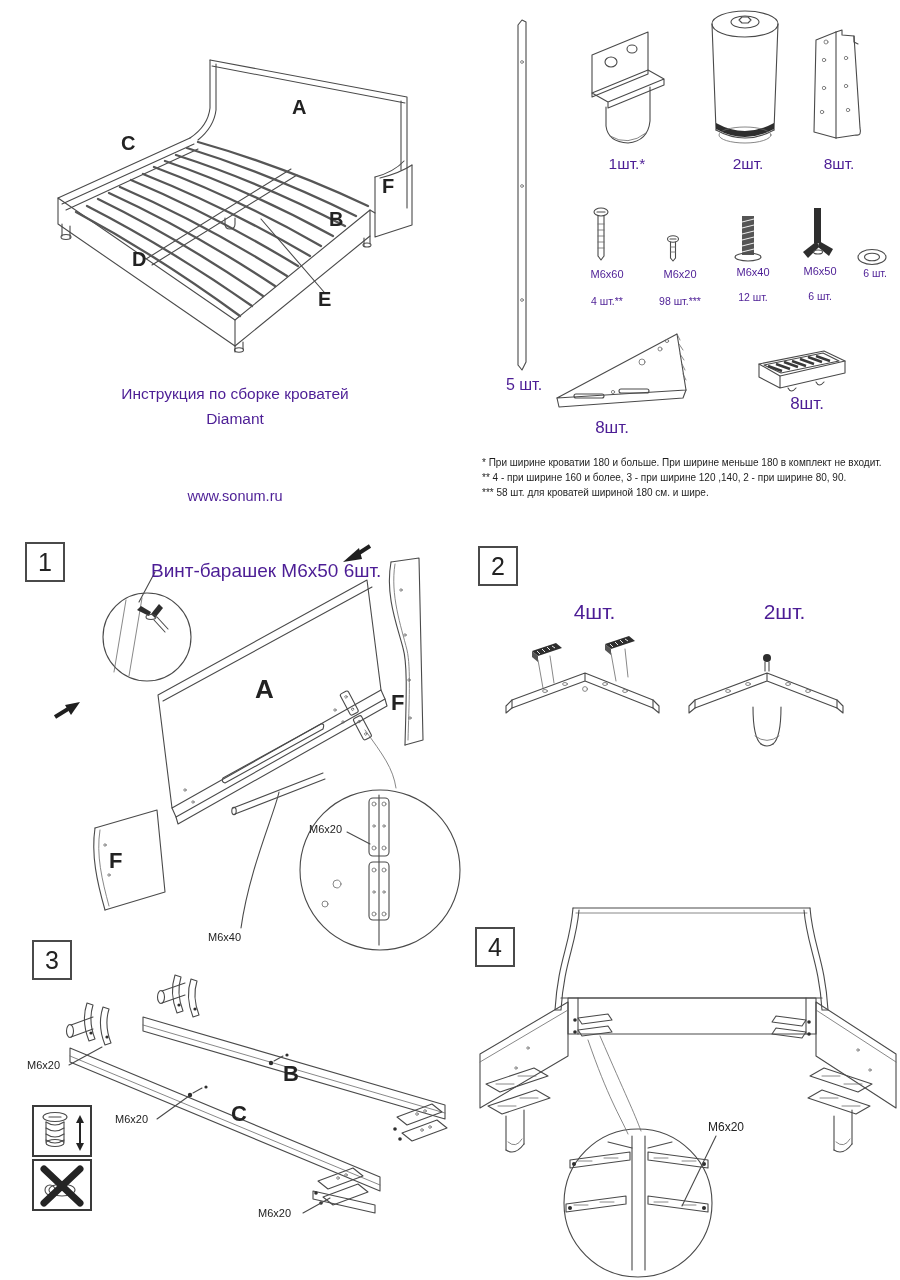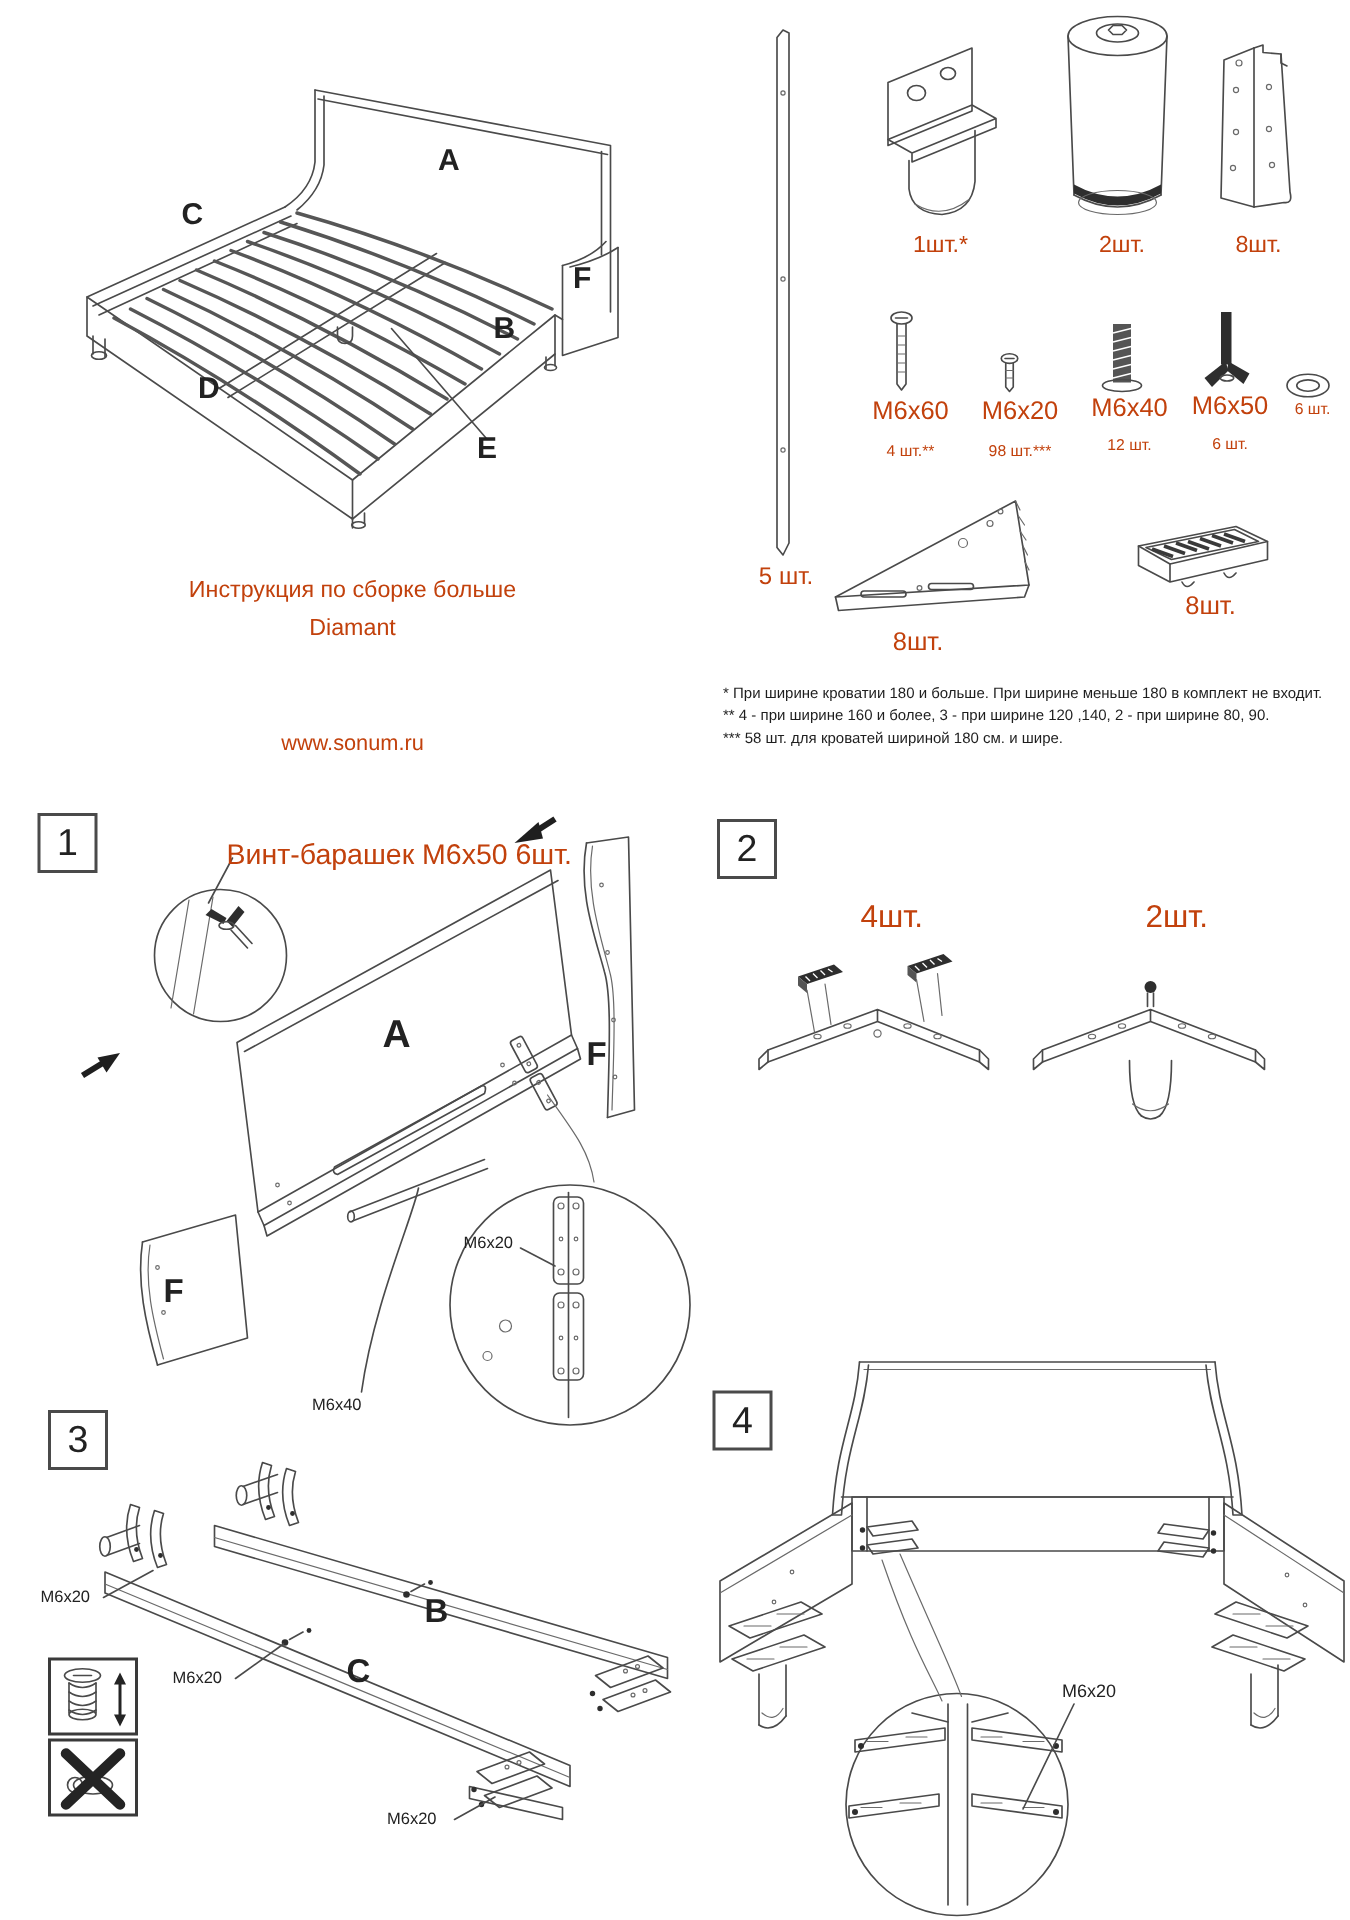--- a/index.html
+++ b/index.html
@@ -1,22 +1,22 @@
 <!DOCTYPE html>
 <html><head>
 <meta charset="utf-8">
 <style>
   html,body{margin:0;padding:0;background:#fff;}
   #sheet{position:relative;width:900px;height:1280px;background:#ffffff;overflow:hidden;
          font-family:"Liberation Sans","DejaVu Sans",sans-serif;color:#2d2d2d;}
   .abs{position:absolute;}
-  .lbl{position:absolute;white-space:nowrap;color:#c2410c;}
+  .lbl{position:absolute;white-space:nowrap;color:#4c1d95;}
   .c{display:flex;align-items:center;justify-content:center;text-align:center;}
   .big{font-size:16px;}
-  .scrname{font-size:17px;}
+  .scrname{font-size:11px;}
   .scrqty{font-size:10.5px;}
   .bedlbl{font-size:20px;font-weight:bold;color:#222;}
   .steplbl{font-size:22px;font-weight:bold;color:#222;}
   .small{font-size:11px;color:#222;}
   .note{font-size:10px;color:#1e1e1e;}
   .stepnum{position:absolute;width:36px;height:36px;border:2px solid #4a4a4a;background:#fff;
            display:flex;align-items:center;justify-content:center;font-size:25px;color:#222;}
   .warnbox{position:absolute;width:56px;height:48px;border:2px solid #3a3a3a;background:#fff;
            display:flex;align-items:center;justify-content:center;}
   svg{position:absolute;overflow:visible;}
@@ -83,21 +83,21 @@
       <path class="ln" d="M296,272 L233,199"></path>
     </svg>
     <div class="lbl bedlbl" style="left:264px;top:76px;">A</div>
     <div class="lbl bedlbl" style="left:93px;top:112px;">C</div>
     <div class="lbl bedlbl" style="left:354px;top:155px;">F</div>
     <div class="lbl bedlbl" style="left:301px;top:188px;">B</div>
     <div class="lbl bedlbl" style="left:104px;top:228px;">D</div>
     <div class="lbl bedlbl" style="left:290px;top:268px;">E</div>
   </div>
 
-  <div class="lbl c" style="left:95px;top:384px;width:280px;height:20px;font-size:15.5px;">Инструкция по сборке больше</div>
+  <div class="lbl c" style="left:95px;top:384px;width:280px;height:20px;font-size:15.5px;">Инструкция по сборке кроватей</div>
   <div class="lbl c" style="left:95px;top:486px;width:280px;height:20px;font-size:14.5px;">www.sonum.ru</div>
   <div class="lbl c" style="left:95px;top:409px;width:280px;height:20px;font-size:15.5px;">Diamant</div>
 
   <div class="abs" style="left:480px;top:0px;width:420px;height:445px;">
     <svg width="420" height="445" viewBox="0 0 420 445">
 
       <g>
         <path class="ln" d="M38,25 L38,365 M46,22 L46,362 M38,25 L42,20 L46,22 M38,365 L42,370 L46,362"></path>
         <circle class="lt" cx="42" cy="62" r="1.4"></circle>
         <circle class="lt" cx="42" cy="186" r="1.4"></circle>

